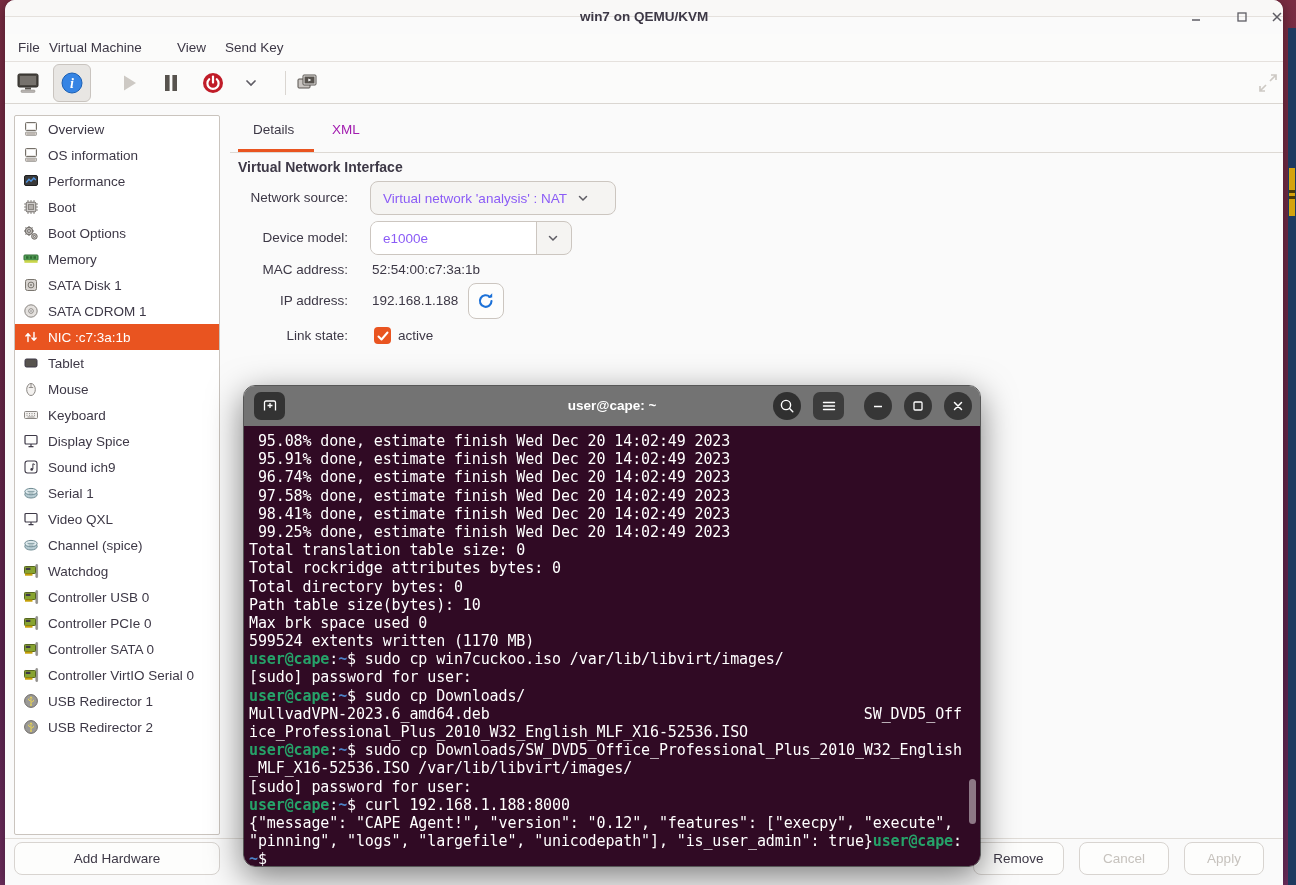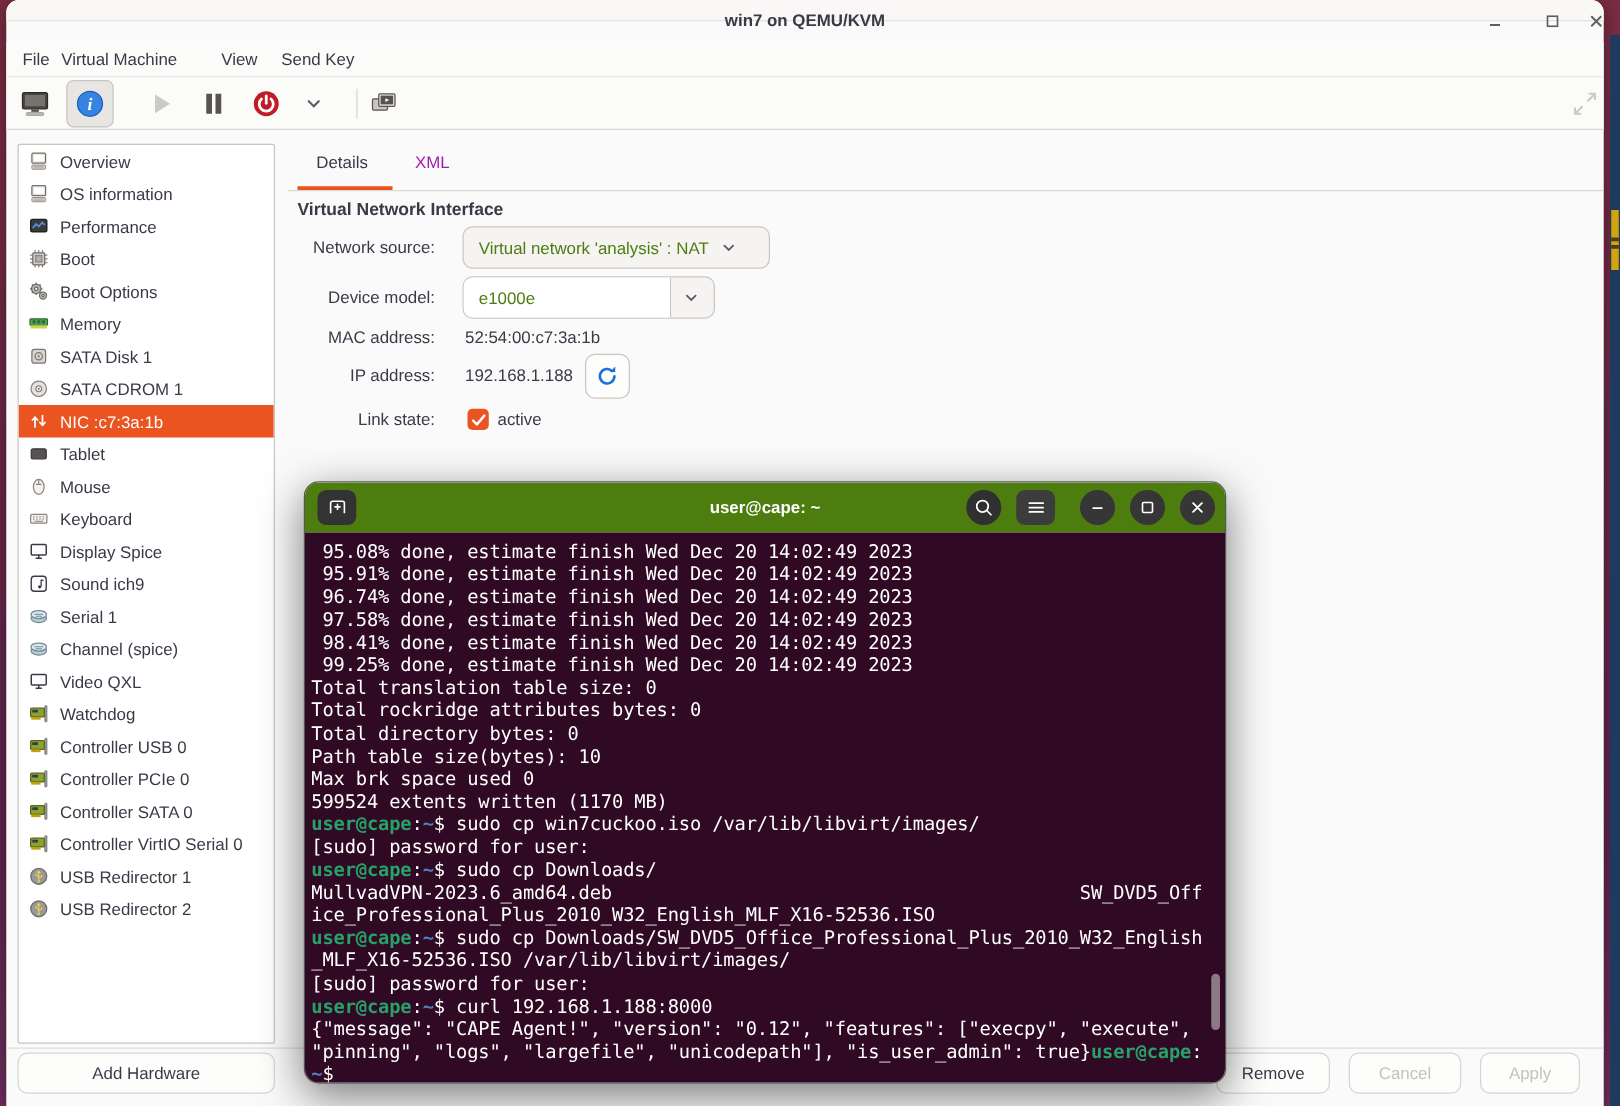--- a/index.html
+++ b/index.html
@@ -47,35 +47,35 @@
   .tab { position:absolute; top:18px; font-size:13.5px; }
   .tab.active { color:#3d3846; }
   .tab.inactive { color:#a21caf; }
   .tab-underline { position:absolute; left:8px; top:45px; width:76px; height:3px; background:#e95420; }
   .tab-sep { position:absolute; left:0; right:0; top:48px; height:1px; background:#ddd9d4; }
   .d-heading { position:absolute; left:8px; top:55px; font-size:14px; font-weight:bold; }
   .frow { position:absolute; left:0; }
   .flabel { position:absolute; left:0; width:118px; text-align:right; font-size:13.5px; color:#3d3846; }
   .dropdown { position:absolute; left:140px; height:34px; background:#f5f4f2;
     border:1px solid #ccc6c0; border-radius:8px; display:flex; align-items:center;
-    font-size:13.5px; color:#4d7c0f; }
+    font-size:13.5px; color:#8b5cf6; }
   .combo-entry { background:#ffffff; border-radius:7px 0 0 7px; height:32px; width:166px;
     display:flex; align-items:center; padding-left:12px; border-right:1px solid #ccc6c0; }
   .plain-val { position:absolute; left:142px; font-size:13.5px; color:#3d3846; }
   .icon-btn { position:absolute; width:36px; height:36px; background:#fdfdfc;
     border:1px solid #ccc6c0; border-radius:8px; display:flex; align-items:center; justify-content:center; }
   .checkbox { position:absolute; left:144px; top:0; width:17px; height:17px; background:#e95420;
     border-radius:4px; display:flex; align-items:center; justify-content:center; }
   .bottom-sep { position:absolute; left:0; right:0; top:838px; height:1px; background:#e0dcd7; }
 
   
   .terminal { position:absolute; left:243px; top:385px; width:738px; height:482px;
     border-radius:12px; box-shadow:0 10px 34px rgba(0,0,0,.5); z-index:5; overflow:hidden;
     border:1px solid rgba(0,0,0,.65); }
-  .term-header { position:absolute; left:0; top:0; width:100%; height:40px; background:#4d7c0f; }
+  .term-header { position:absolute; left:0; top:0; width:100%; height:40px; background:#737373; }
   .term-title { position:absolute; left:0; right:0; top:0; height:40px; line-height:40px;
     text-align:center; color:#ffffff; font-weight:bold; font-size:13.5px; }
   .t-sq { position:absolute; top:6px; width:31px; height:28px; background:#333333;
     border-radius:7px; display:flex; align-items:center; justify-content:center; }
   .t-circ { position:absolute; top:6px; width:28px; height:28px; background:#363636;
     border-radius:50%; display:flex; align-items:center; justify-content:center; }
   .term-body { position:absolute; left:0; top:40px; width:100%; height:442px; background:#300a24;
     padding:6px 6px 0 5px; font-family:"DejaVu Sans Mono", monospace; font-size:15px;
     line-height:18.2px; letter-spacing:-0.12px; color:#ffffff; white-space:pre; overflow:hidden; }
   .tline { height:18.2px; }
@@ -310,32 +310,32 @@
       <div class="side-item">
         <span class="sicon"><svg width="16" height="16" viewBox="0 0 16 16" xmlns="http://www.w3.org/2000/svg">
             <ellipse cx="8" cy="9.4" rx="6.2" ry="3.6" fill="#b7ccd3" stroke="#6e8a92"></ellipse>
             <ellipse cx="8" cy="6.6" rx="6.2" ry="3.2" fill="#dde9ec" stroke="#6e8a92"></ellipse>
             <path d="M4.5 6.4h7M5.5 8h5" stroke="#6e8a92" stroke-width="0.8"></path>
           </svg></span>
         <span>Serial 1</span>
       </div>
       <div class="side-item">
         <span class="sicon"><svg width="16" height="16" viewBox="0 0 16 16" xmlns="http://www.w3.org/2000/svg">
+            <rect x="2" y="2.5" width="12" height="8.5" rx="1" fill="#fdfdfc" stroke="#3d3846" stroke-width="1.2"></rect>
+            <path d="M8 11v2M5.5 13.6h5" stroke="#3d3846" stroke-width="1.2"></path>
+          </svg></span>
+        <span>Video QXL</span>
+      </div>
+      <div class="side-item">
+        <span class="sicon"><svg width="16" height="16" viewBox="0 0 16 16" xmlns="http://www.w3.org/2000/svg">
             <ellipse cx="8" cy="9.4" rx="6.2" ry="3.6" fill="#b7ccd3" stroke="#6e8a92"></ellipse>
             <ellipse cx="8" cy="6.6" rx="6.2" ry="3.2" fill="#dde9ec" stroke="#6e8a92"></ellipse>
             <path d="M4.5 6.4h7M5.5 8h5" stroke="#6e8a92" stroke-width="0.8"></path>
           </svg></span>
         <span>Channel (spice)</span>
-      </div>
-      <div class="side-item">
-        <span class="sicon"><svg width="16" height="16" viewBox="0 0 16 16" xmlns="http://www.w3.org/2000/svg">
-            <rect x="2" y="2.5" width="12" height="8.5" rx="1" fill="#fdfdfc" stroke="#3d3846" stroke-width="1.2"></rect>
-            <path d="M8 11v2M5.5 13.6h5" stroke="#3d3846" stroke-width="1.2"></path>
-          </svg></span>
-        <span>Video QXL</span>
       </div>
       <div class="side-item">
         <span class="sicon"><svg width="16" height="16" viewBox="0 0 16 16" xmlns="http://www.w3.org/2000/svg">
             <rect x="12.8" y="1.5" width="1.8" height="13" rx="0.5" fill="#9a9996" stroke="#6e6a66" stroke-width="0.5"></rect>
             <rect x="1.5" y="3.5" width="11" height="7" rx="0.8" fill="#87a330" stroke="#55661e"></rect>
             <rect x="2.8" y="4.8" width="4.6" height="2.2" fill="#3d3846"></rect>
             <rect x="2" y="10.5" width="7.5" height="2.2" fill="#c5a008"></rect>
           </svg></span>
         <span>Watchdog</span>
       </div>

